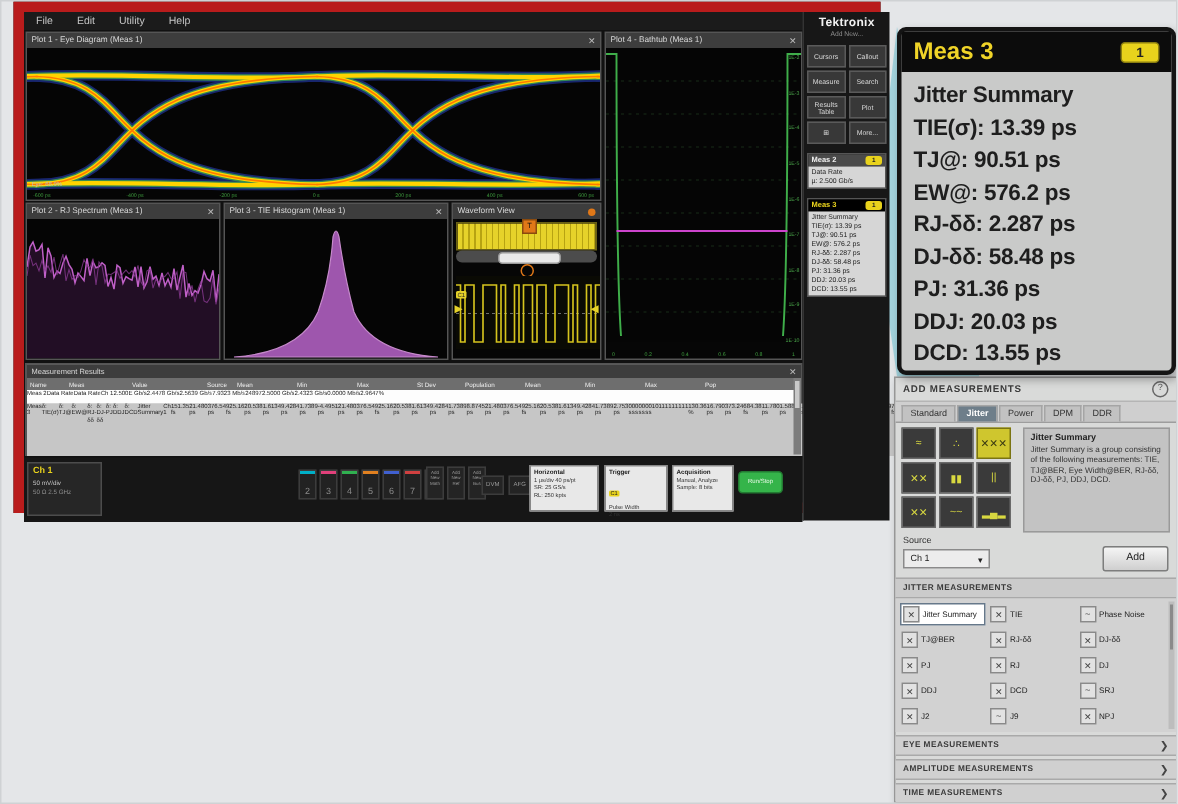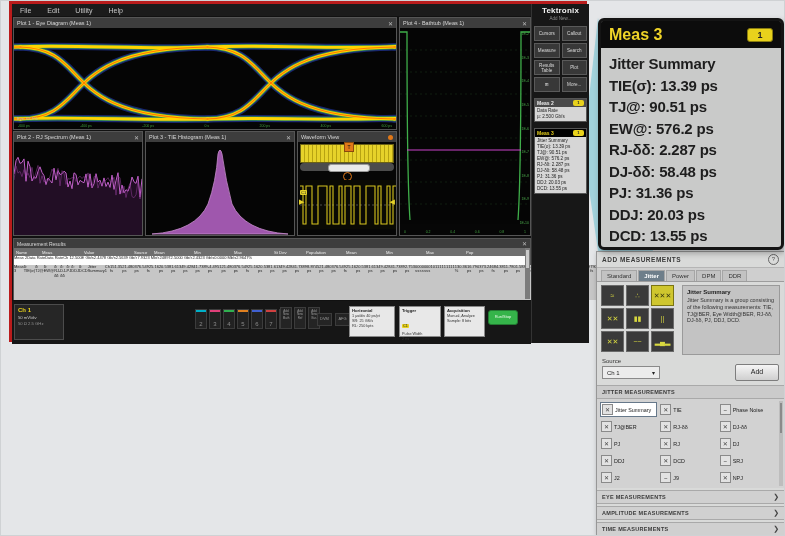--- a/index.html
+++ b/index.html
@@ -1,18 +1,18 @@
 <!DOCTYPE html>
 <html><head>
 <meta charset="utf-8">
 <style>
   html,body{margin:0;padding:0;background:#e4e6e8;font-family:"Liberation Sans",sans-serif;}
   #stage{position:relative;width:785px;height:536px;background:#e4e6e8;overflow:hidden;border:1px solid #cfd2d4;box-sizing:border-box;}
   
-  #win{position:absolute;left:8px;top:0;width:578px;height:341px;background:#111;border:3px solid #b91c1c;box-sizing:border-box;z-index:2;}
+  #win{position:absolute;left:8px;top:0;width:578px;height:341px;background:#111;border:7px solid #b91c1c;box-sizing:border-box;z-index:2;}
   #menubar{position:absolute;left:0;top:0;width:519px;height:12px;background:#1b1b1b;display:flex;align-items:center;gap:16px;padding-left:8px;}
   .menu-item{font-size:7px;color:#c5c5c5;}
   .plot{position:absolute;background:#060606;border:1px solid #555;box-sizing:border-box;overflow:hidden;}
   .ptitle{height:10px;background:#3d3d3d;color:#d8d8d8;font-size:5.5px;display:flex;align-items:center;justify-content:space-between;padding:0 3px;}
   .pclose{color:#bbb;font-size:6px;}
   #plot-eye{left:1px;top:13px;width:384px;height:113px;}
   #plot-bathtub{left:387px;top:13px;width:132px;height:219px;}
   #plot-spectrum{left:1px;top:127px;width:130px;height:105px;}
   #plot-hist{left:133px;top:127px;width:150px;height:105px;}
   #waveview{left:285px;top:127px;width:100px;height:105px;}

